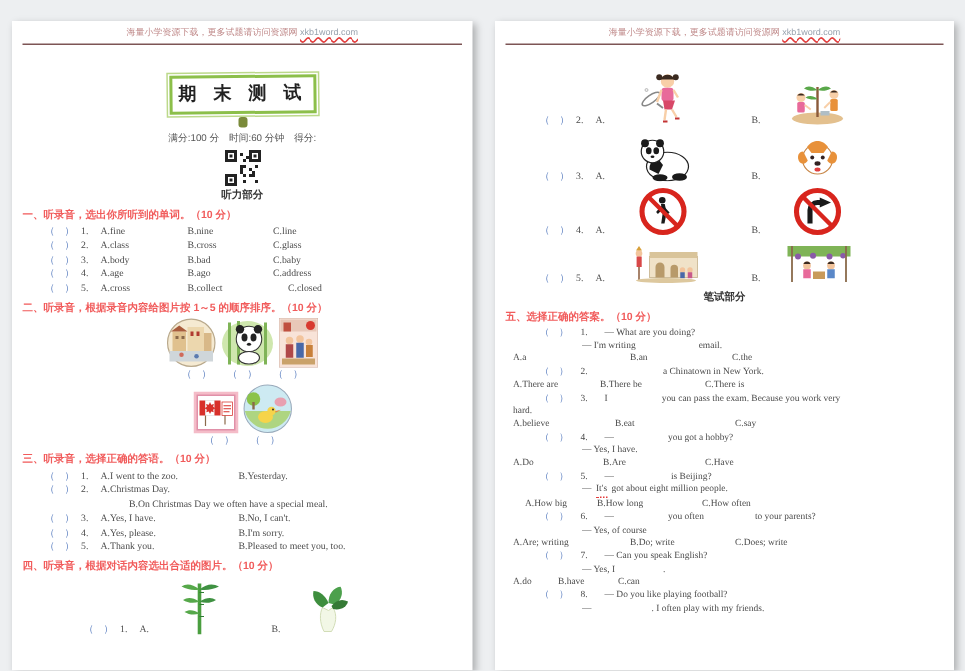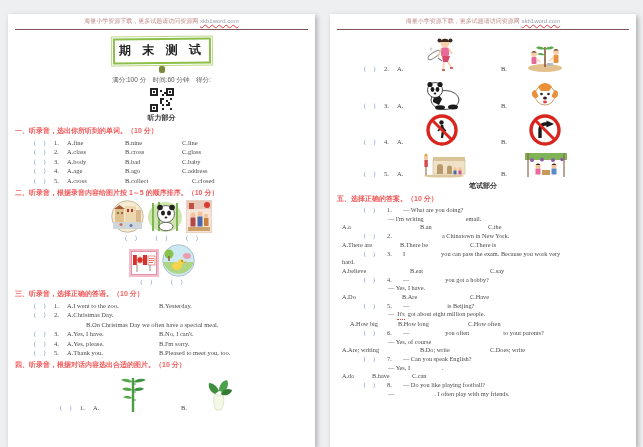--- a/index.html
+++ b/index.html
@@ -6,21 +6,21 @@
   body{width:643px;height:447px;background:#edeff1;position:relative;overflow:hidden;
        font-family:"Liberation Serif","DejaVu Serif",serif;}
   .page{position:absolute;top:14px;height:433px;background:#ffffff;
         box-shadow:2px 2px 5px rgba(0,0,0,.28);}
   #page-left{left:8px;width:307px;}
   #page-right{left:330px;width:306px;}
   .wm{position:absolute;top:3px;left:0;right:0;text-align:center;font-size:6px;
       color:#c08a8a;font-family:"Liberation Sans",sans-serif;white-space:nowrap;}
   .wm .domain{color:#98a2ae;text-decoration:underline wavy #e23b3b;text-decoration-thickness:1px;}
   .topline{position:absolute;top:15px;left:7px;right:7px;border-top:1.5px solid #7d5555;}
-  .content{position:absolute;top:17px;left:0;right:0;}
+  .content{position:absolute;top:29px;left:0;right:0;}
 
   .banner{margin:7px auto 0;width:94px;padding:2px 0 3px;text-align:center;
           font-family:"Liberation Sans",sans-serif;font-weight:bold;font-size:12px;
           letter-spacing:4px;color:#222;border:2px solid #8cbf4a;outline:1.5px solid #bcd98a;
           outline-offset:1.5px;transform:rotate(-.6deg);background:#fff;}
   .knot{width:6px;height:7px;background:#7a8a3a;margin:2px auto 0;border-radius:2px;}
   .meta{text-align:center;font-size:6.5px;color:#555;margin-top:3px;
         font-family:"Liberation Sans",sans-serif;}
   .qr{display:block;margin:3px auto 1px;}
   .part-label{text-align:center;font-size:7px;color:#333;font-weight:bold;

